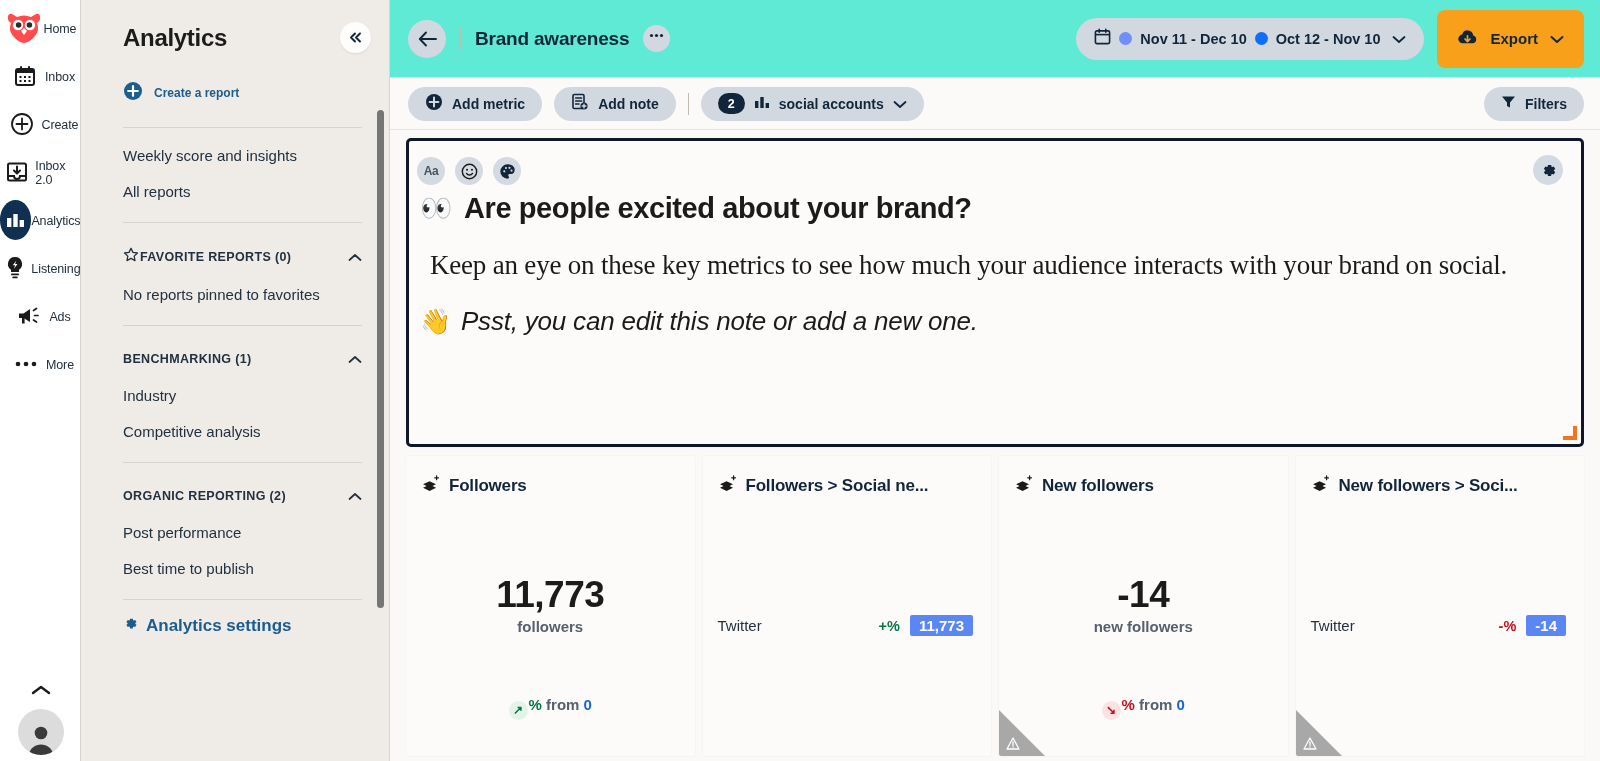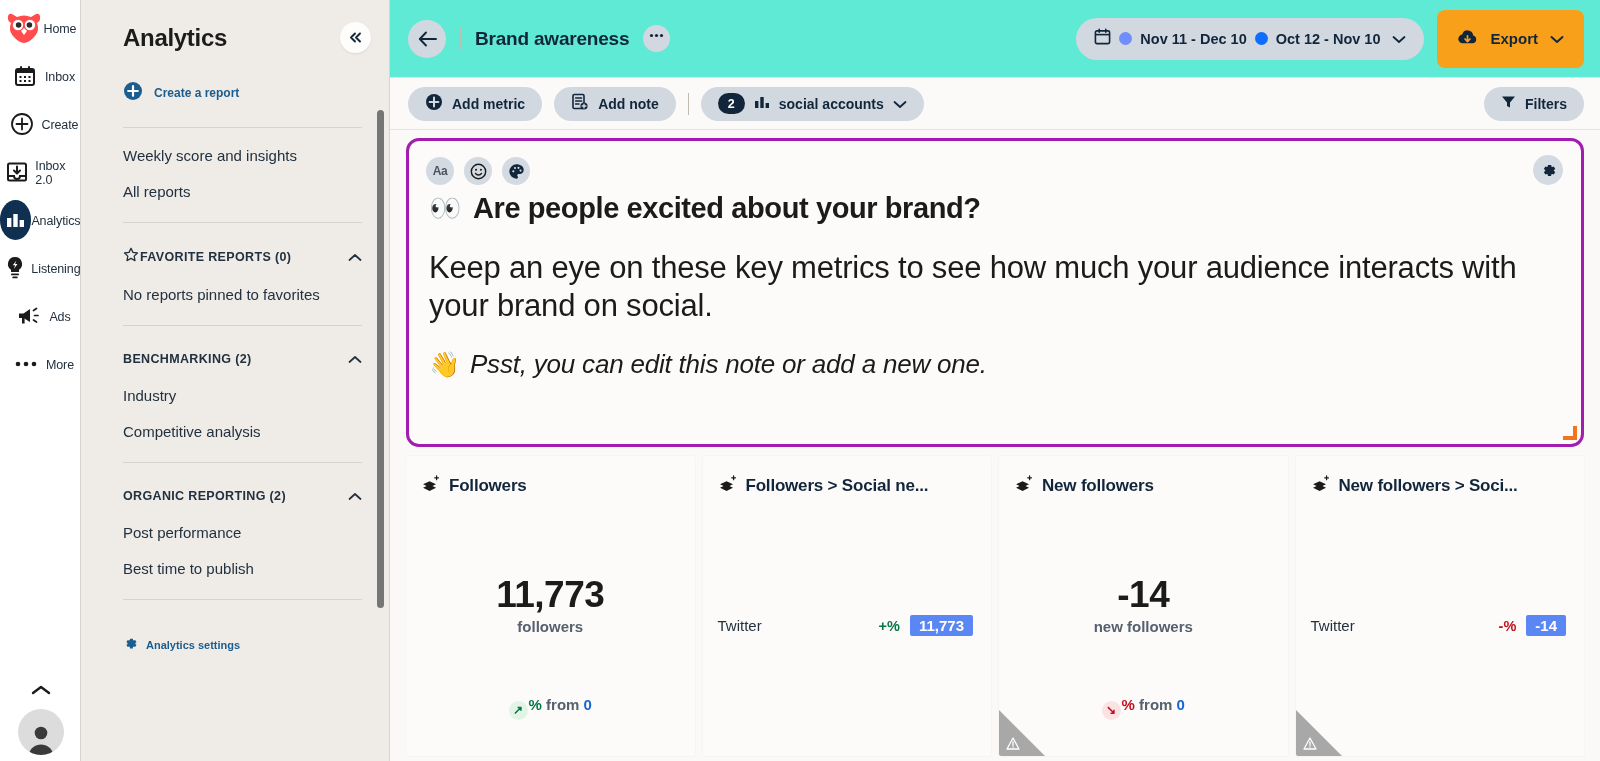--- a/index.html
+++ b/index.html
@@ -75,22 +75,22 @@
     display: flex; align-items: center; gap: 1px;
     margin-top: 24px; cursor: pointer;
   }
   .sec-head .sec-title {
     font-size: 12.5px; font-weight: bold; color: #22313f;
     letter-spacing: .35px; flex: 1;
   }
   .sec-empty { font-size: 15px; color: #22313f; padding-top: 19px; }
   #analytics-settings {
     display: flex; align-items: center; gap: 8px;
-    color: #1b5d8f; font-weight: bold; font-size: 11px;
-    margin-top: 36px; cursor: pointer;
+    color: #1b5d8f; font-weight: bold; font-size: 17px;
+    margin-top: 16px; cursor: pointer;
   }
   #panel-scroll {
     position: absolute; right: 5px; top: 110px;
     width: 7px; height: 498px; background: #767676; border-radius: 4px;
     cursor: pointer;
   }
 
   
   #main { flex: 1; height: 761px; background: #faf9f8; display: flex; flex-direction: column; min-width: 0; }
   #topbar {
@@ -133,41 +133,41 @@
     width: 27px; height: 21px; border-radius: 11px; background: #12263b;
     color: #fff; font-size: 12.5px; font-weight: bold;
     display: flex; align-items: center; justify-content: center;
   }
 
   
   #content { flex: 1; padding: 8px 16px 0 16px; background: #faf9f8; overflow: hidden; }
 
   #note-card {
     position: relative; background: #fcfbfa;
-    border: 3px solid #a21caf; border-radius: 13px;
-    height: 309px; padding: 16px 26px 0 17px;
+    border: 3px solid #0f172a; border-radius: 5px;
+    height: 309px; padding: 16px 26px 0 8px;
   }
   #note-tools { display: flex; gap: 10px; margin-bottom: 7px; }
   .tool-btn {
     width: 28px; height: 28px; border-radius: 50%; background: #d4dae1;
     display: flex; align-items: center; justify-content: center; cursor: pointer;
   }
   #note-gear {
     position: absolute; right: 18px; top: 14px;
     width: 30px; height: 30px; border-radius: 50%; background: #d4dae1;
     display: flex; align-items: center; justify-content: center; cursor: pointer;
   }
   #note-h1 {
     font-size: 29px; font-weight: bold; color: #1b1b1b;
     letter-spacing: -0.4px; margin-left: 3px; display: flex;
     align-items: center; gap: 12px; margin-top: 6px;
   }
   #note-body {
-    font-size: 31px; color: #1b1b1b; line-height: 1.22;
-    margin: 24px 0 0 3px; max-width: 1100px; letter-spacing: -0.2px;
+    font-size: 27px; color: #1b1b1b; line-height: 1.22;
+    margin: 24px 0 0 13px; max-width: 1100px; letter-spacing: -0.2px; font-family: Liberation Serif, serif;
   }
   #note-psst {
     font-size: 26px; font-style: italic; color: #1b1b1b;
     margin: 24px 0 0 3px; display: flex; align-items: center; gap: 10px;
     letter-spacing: -0.2px;
   }
   #note-resize {
     position: absolute; right: 4px; bottom: 4px; width: 14px; height: 14px;
     border-right: 4px solid #f2741c; border-bottom: 4px solid #f2741c;
     cursor: nwse-resize;
@@ -384,21 +384,21 @@
         <span>
           <svg width="14" height="9" viewBox="0 0 14 9">
               <path d="M1.5 7L7 2l5.5 5" stroke="#22313f" stroke-width="1.7" fill="none" stroke-linecap="round" stroke-linejoin="round"></path>
             </svg>
         </span>
       </div>
       <div class="sec-empty">No reports pinned to favorites</div>
       <div class="hr"></div>
 
       <div class="sec-head">
-        <span class="sec-title">BENCHMARKING (2)</span>
+        <span class="sec-title">BENCHMARKING (1)</span>
         <span>
           <svg width="14" height="9" viewBox="0 0 14 9">
               <path d="M1.5 7L7 2l5.5 5" stroke="#22313f" stroke-width="1.7" fill="none" stroke-linecap="round" stroke-linejoin="round"></path>
             </svg>
         </span>
       </div>
       <a class="panel-link">Industry</a>
       <a class="panel-link">Competitive analysis</a>
       <div class="hr"></div>
 

